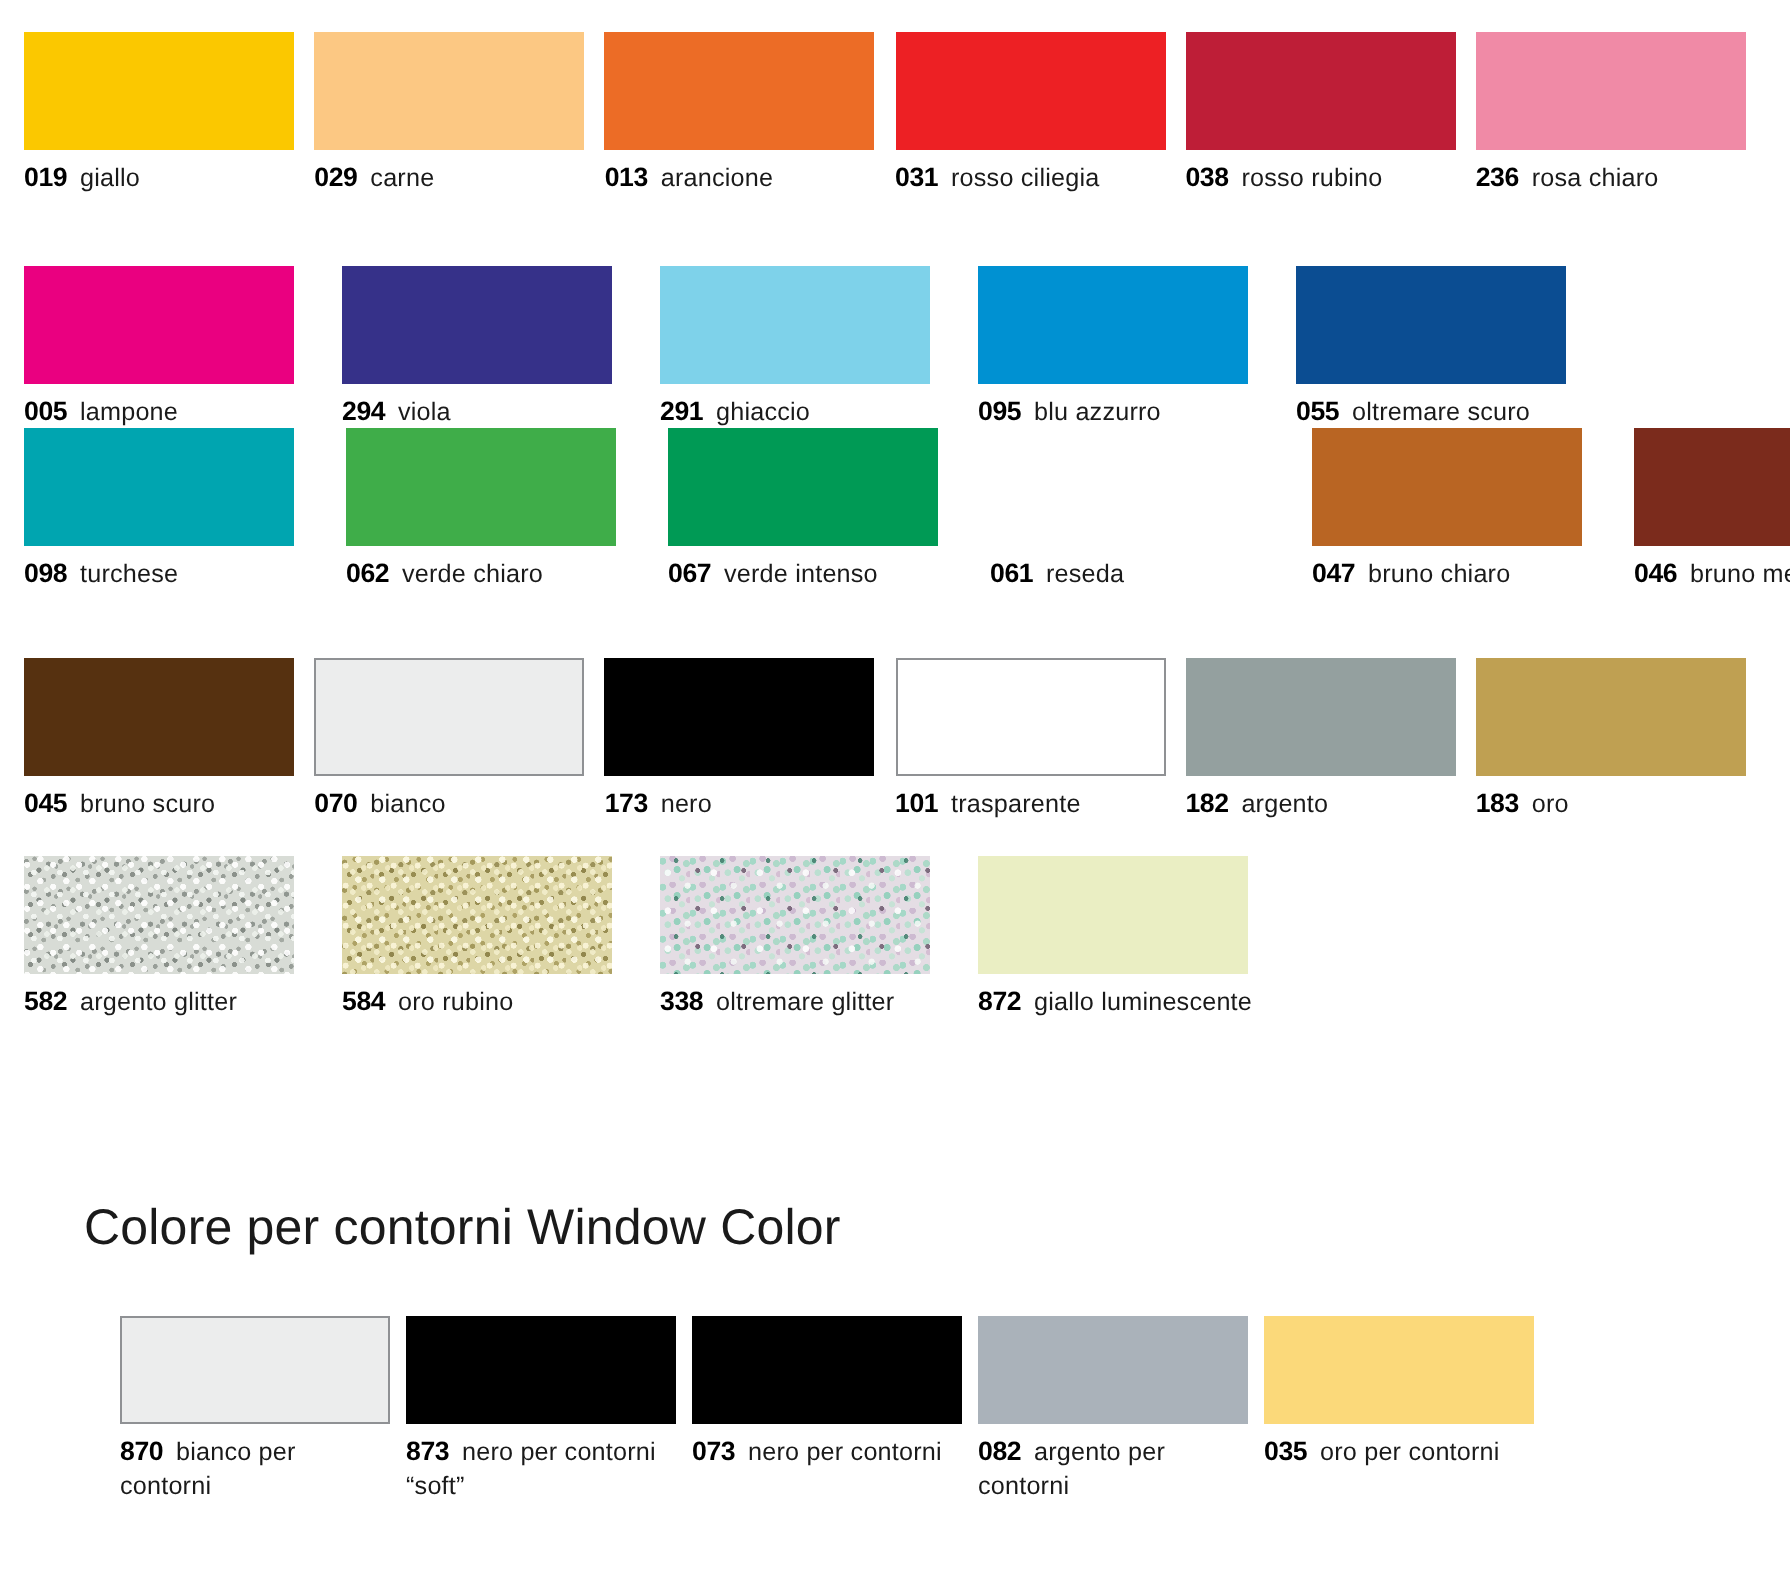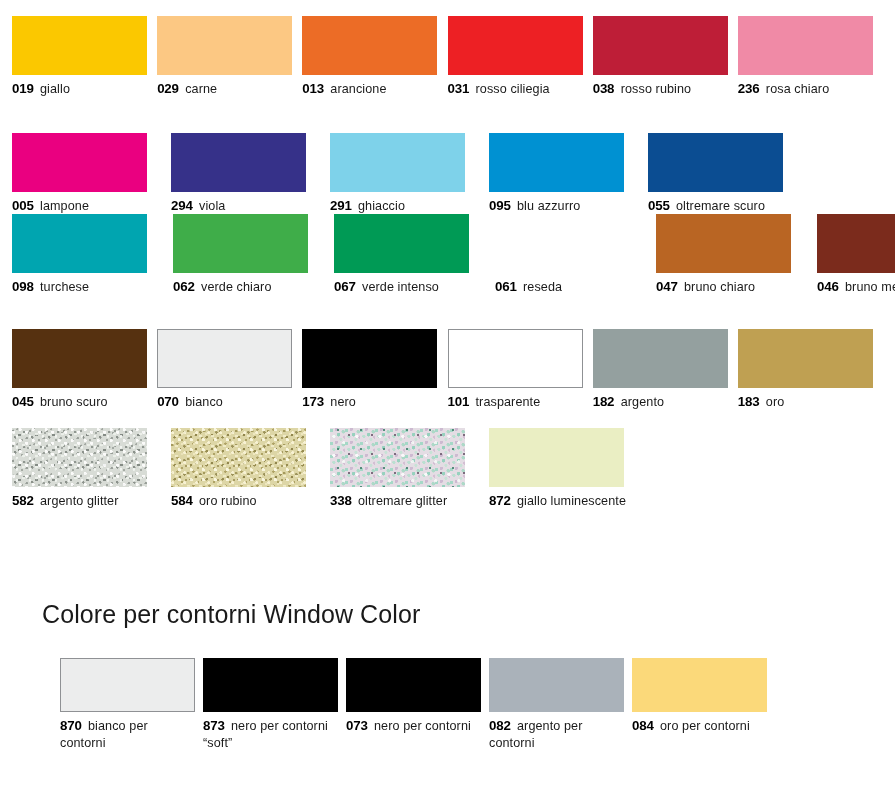--- a/index.html
+++ b/index.html
@@ -319,16 +319,16 @@
       <div class="swatch-cell">
         <div class="swatch-chip" style="background: rgb(0, 0, 0);"></div>
         <div class="swatch-label"><span class="swatch-code">073</span> <span class="swatch-name">nero per contorni</span></div>
       </div>
       <div class="swatch-cell">
         <div class="swatch-chip" style="background: rgb(170, 178, 186);"></div>
         <div class="swatch-label label-hanging"><span class="swatch-code">082</span> <span class="swatch-name">argento per contorni</span></div>
       </div>
       <div class="swatch-cell">
         <div class="swatch-chip" style="background: rgb(251, 217, 122);"></div>
-        <div class="swatch-label"><span class="swatch-code">084</span> <span class="swatch-name">oro per contorni</span></div>
+        <div class="swatch-label"><span class="swatch-code">035</span> <span class="swatch-name">oro per contorni</span></div>
       </div>
     </div>
   </div>
 
 </body></html>

